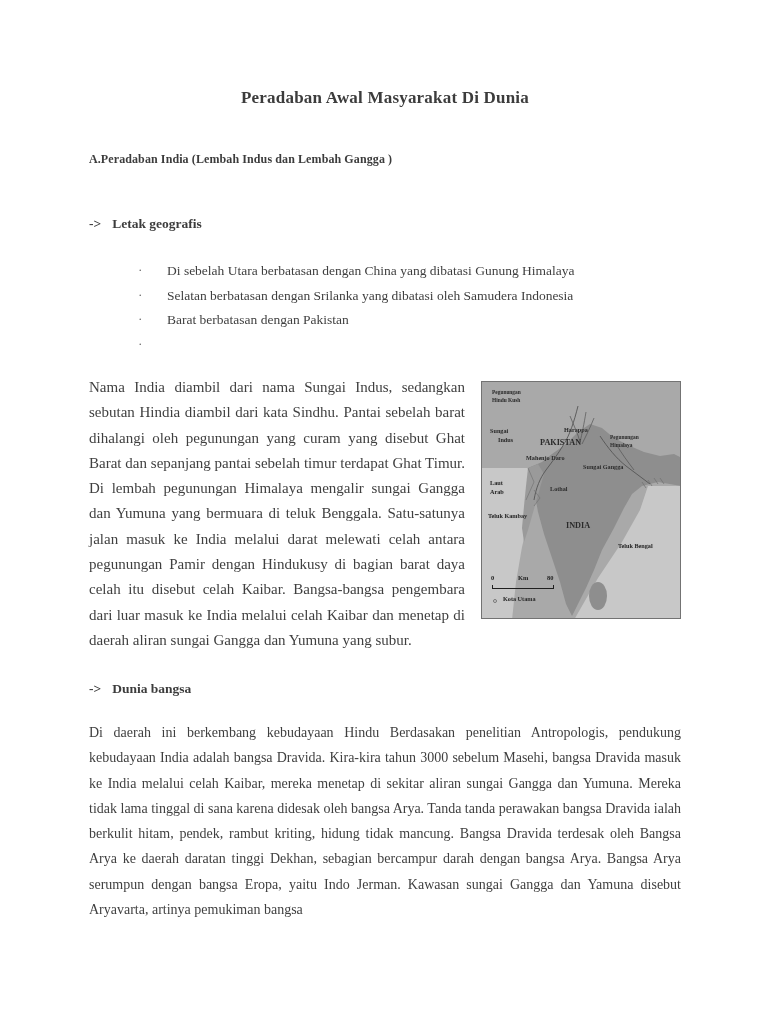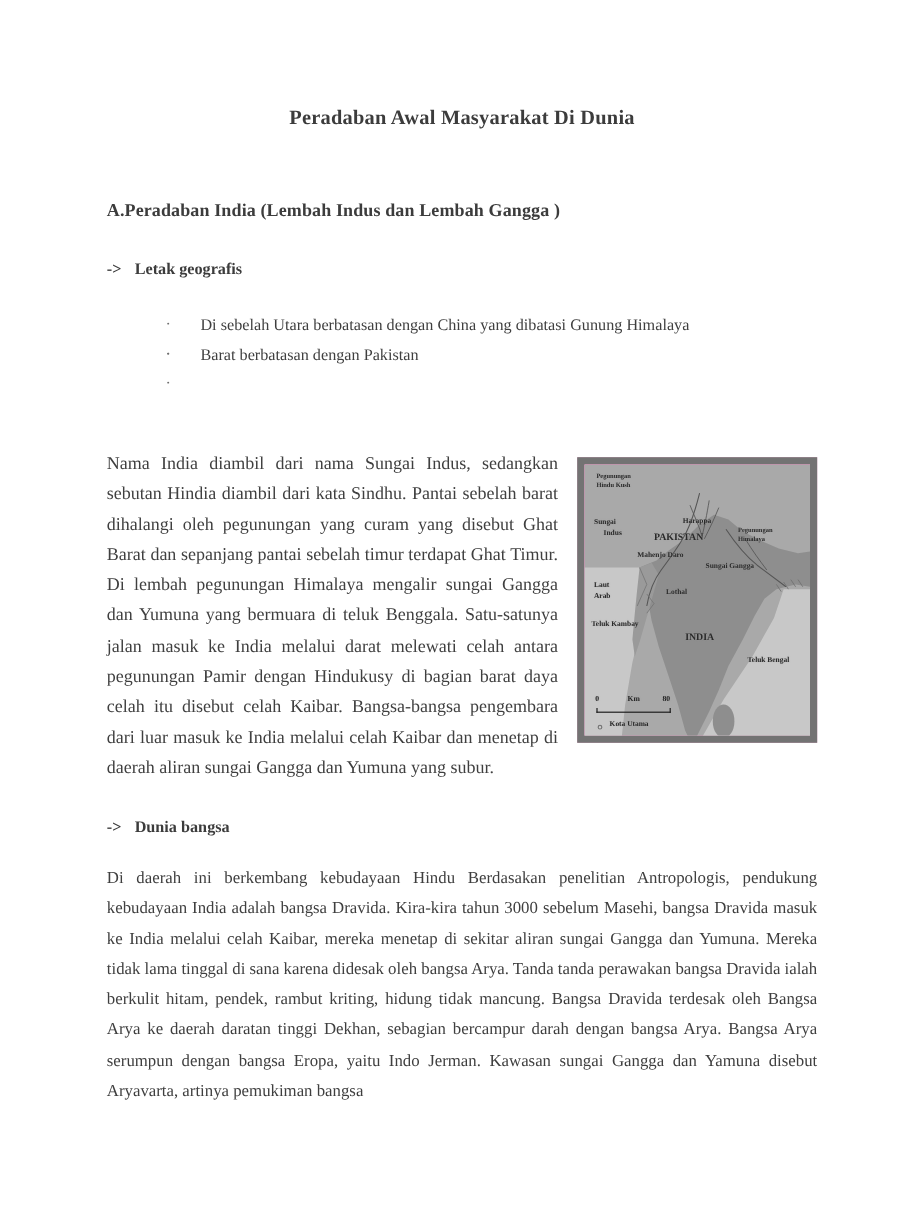--- a/index.html
+++ b/index.html
@@ -35,22 +35,22 @@
     font-size: 17px;
     font-weight: bold;
     letter-spacing: 0.2px;
     color: #3c3c3c;
   }
 
   
   .section-a {
     position: absolute;
     left: 89px;
-    top: 168px;
-    font-size: 15px;
+    top: 152px;
+    font-size: 12px;
     font-weight: bold;
     color: #3c3c3c;
     letter-spacing: 0.1px;
   }
 
   
   .sub-head {
     position: absolute;
     left: 89px;
     font-size: 13.5px;
@@ -105,22 +105,22 @@
     margin: 0;
   }
 
   
   .map-figure {
     float: right;
     width: 200px;
     height: 238px;
     margin: 6px 0 10px 16px;
     position: relative;
-    background: #f9a8d4;
-    border: 6px solid #737373;
+    background: #8b5cf6;
+    border: 1px solid #737373;
     overflow: hidden;
   }
   .map-canvas {
     position: absolute;
     inset: 0;
   }
   .map-canvas svg { display: block; }
 
   .map-label {
     position: absolute;
@@ -177,20 +177,21 @@
     <span class="arrow">-&gt;</span><span>Letak geografis</span>
   </div>
 
   <ul class="bullet-list">
     <li>
       <span class="dot">·</span>
       <span>Di sebelah Utara berbatasan dengan China yang dibatasi Gunung Himalaya</span>
     </li>
     <li>
       <span class="dot">·</span>
+      <span>Selatan berbatasan dengan  Srilanka yang dibatasi oleh Samudera Indonesia</span>
     </li>
     <li>
       <span class="dot">·</span>
       <span>Barat berbatasan dengan Pakistan</span>
     </li>
     <li>
       <span class="dot">·</span>
     </li>
   </ul>
 

